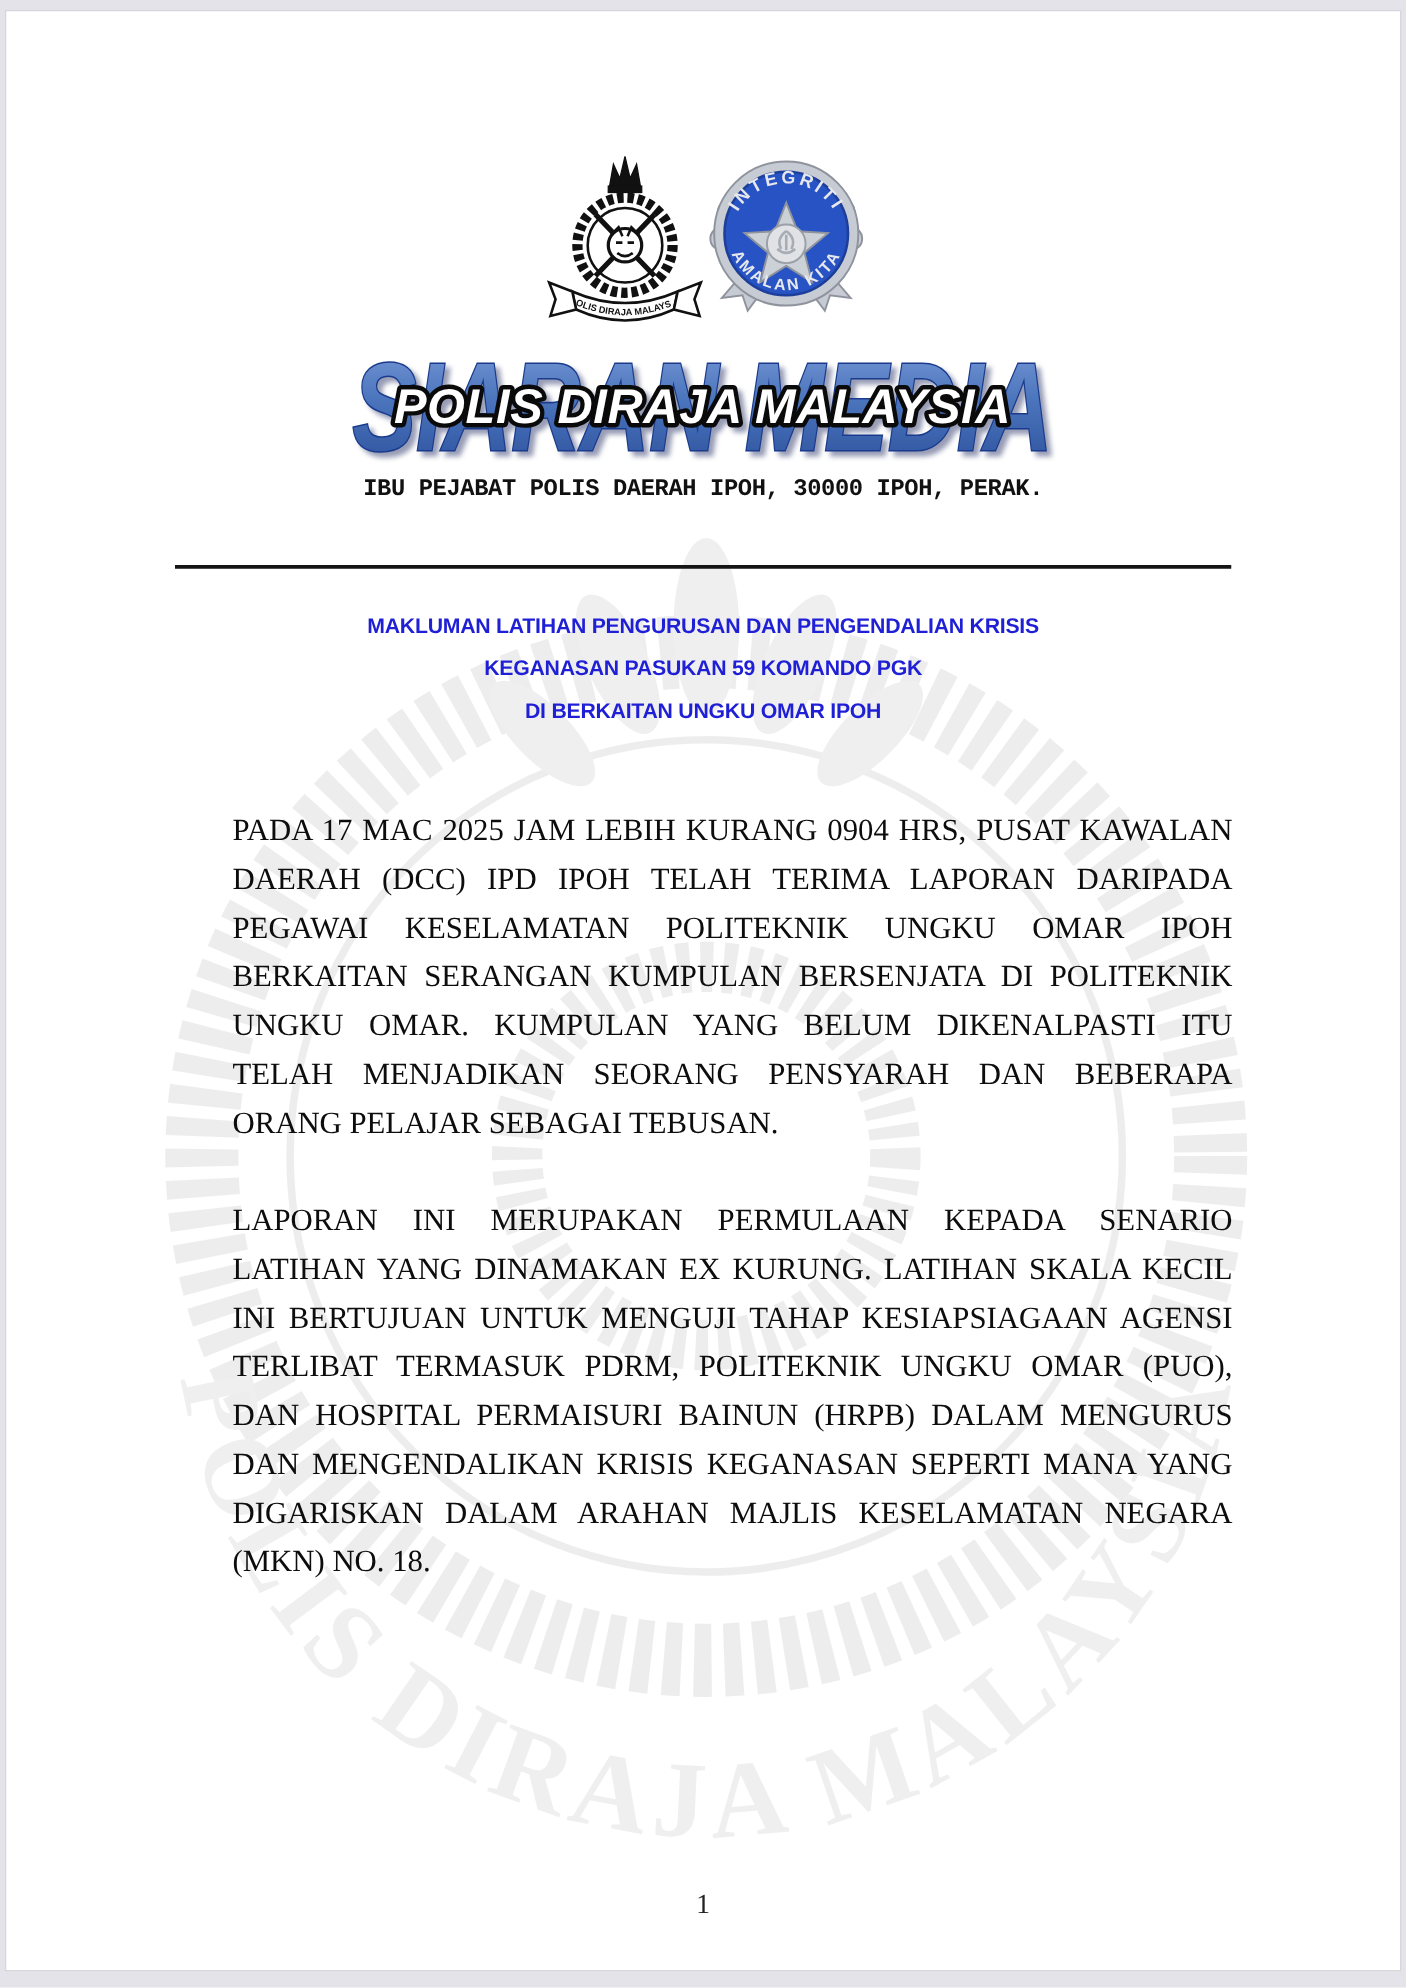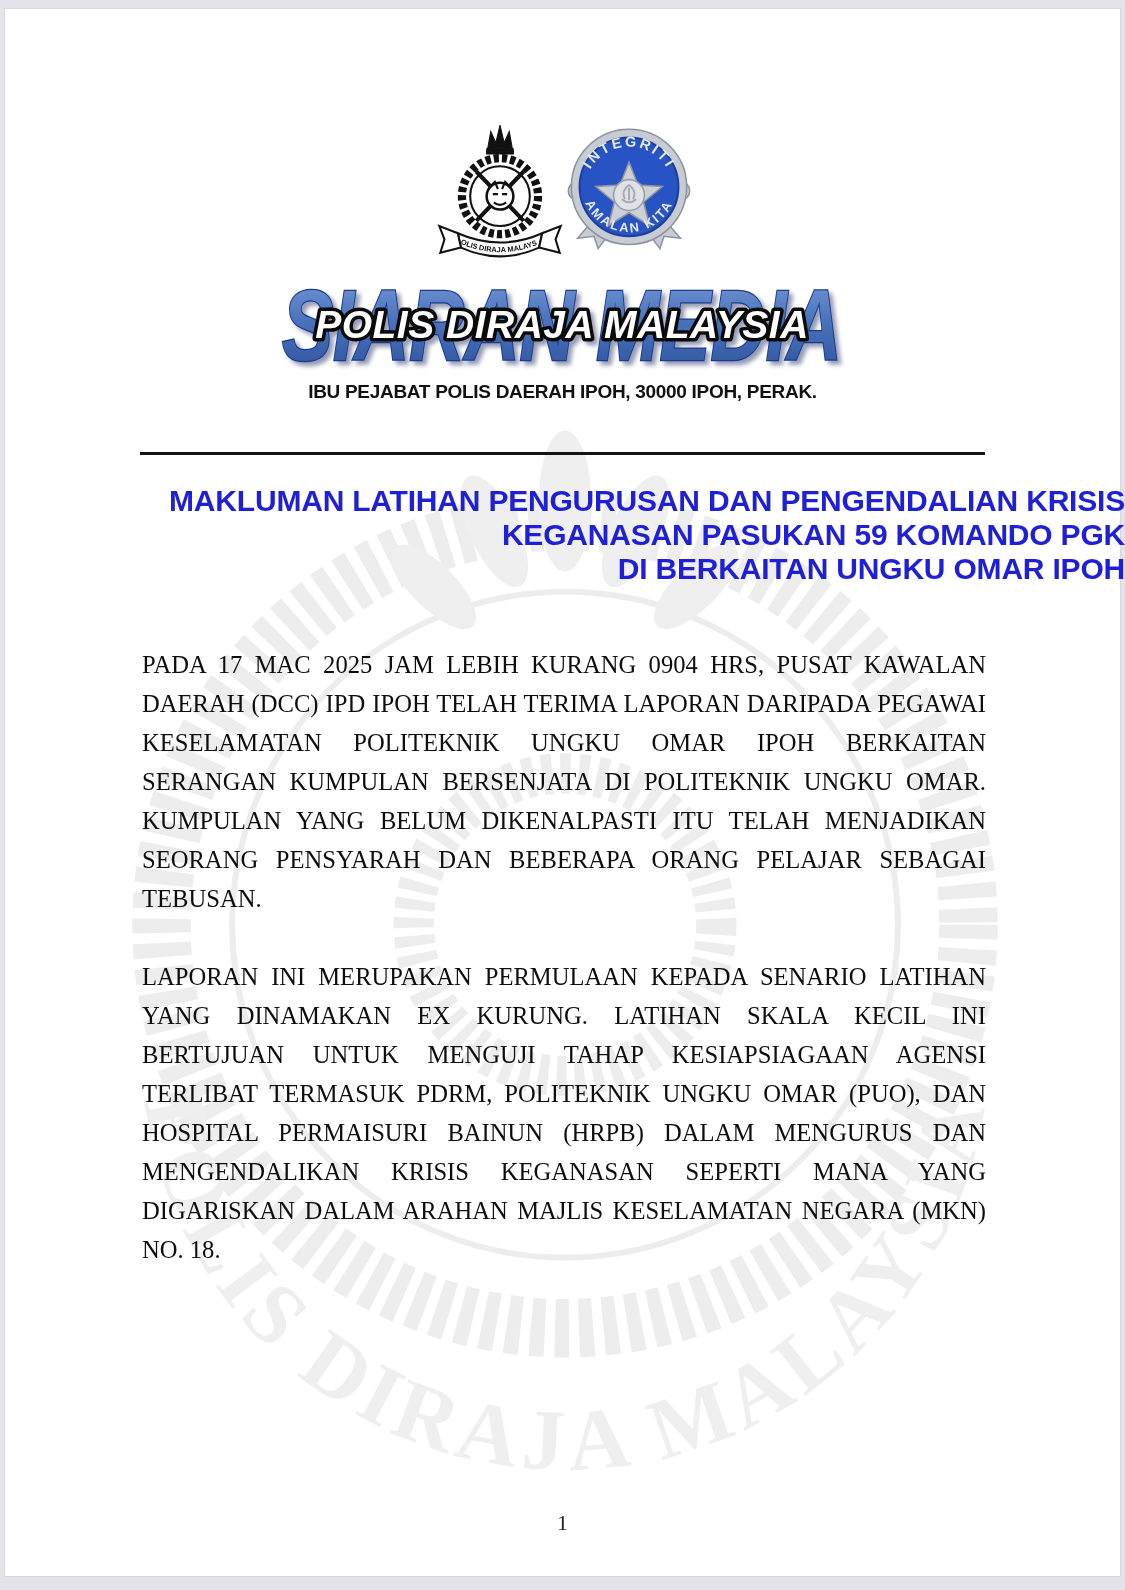--- a/index.html
+++ b/index.html
@@ -19,33 +19,33 @@
   .content { position:absolute; inset:0; z-index:2; }
 
   .logo-crest  { position:absolute; left:433px; top:118px; width:134px; height:144px; }
   .logo-badge  { position:absolute; left:567px; top:123px; width:124px; height:140px; }
 
   .banner { position:absolute; left:278px; top:268px; width:570px; height:108px;font-style:italic; }
   .banner svg { filter: drop-shadow(4px 4px 2px rgba(25,35,90,0.45)); }
 
   .address { position:absolute; left:0; top:379px; width:1125px; text-align:center;
              font-weight:bold; font-size:19px; line-height:25px; color:#111;
-             letter-spacing:-0.3px; }
+             letter-spacing:-0.3px;font-family:Liberation Mono, monospace; }
   .address div { white-space:nowrap; }
 
   .rule { position:absolute; left:140px; top:452px; width:845px; height:3px; background:#151515; }
 
-  .doc-title { position:absolute; left:0; top:484px; width:1125px; text-align:right;
-               font-weight:bold; font-size:30px; line-height:34px; color:#1f1fd6;
+  .doc-title { position:absolute; left:0; top:484px; width:1125px; text-align:center;
+               font-weight:bold; font-size:17px; line-height:34px; color:#1f1fd6;
                letter-spacing:-0.2px; }
 
   .body-text { position:absolute; left:142px; top:645px; width:844px;
                font-family:"Liberation Serif", serif; font-size:24.6px; line-height:39px;
                color:#0d0d0d; text-align:justify; }
-  .body-text p { margin-bottom:39px; }
+  .body-text p { margin-bottom:39px;margin-left:44px; }
 
   .page-num { position:absolute; left:0; top:1510px; width:1125px; text-align:center;
               font-family:"Liberation Serif", serif; font-size:22px; color:#222; }
 </style>
 </head>
 <body>
 
 <div class="page"></div>
 
 <svg class="watermark" viewBox="0 0 920 1140" xmlns="http://www.w3.org/2000/svg">

